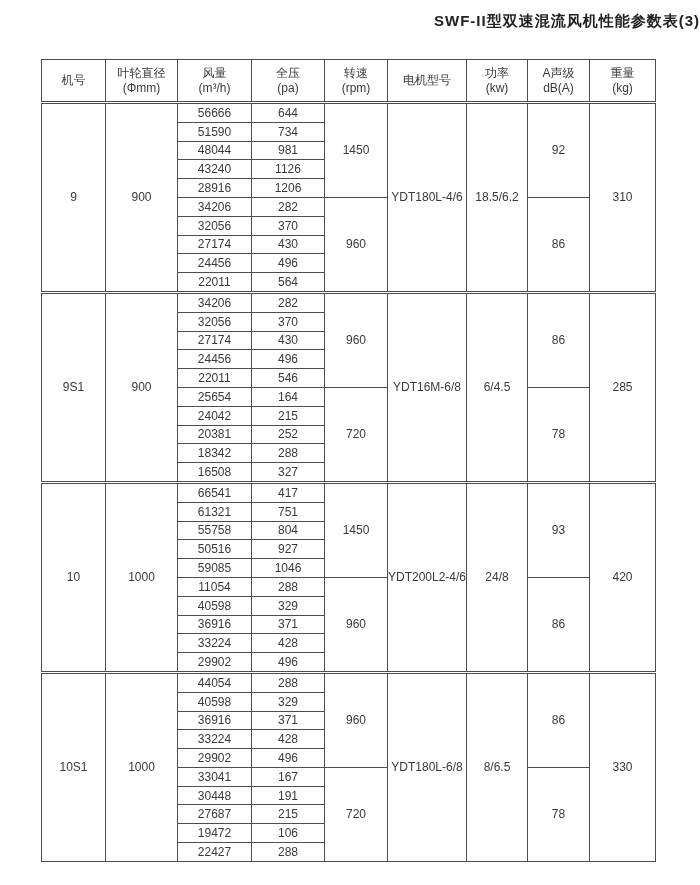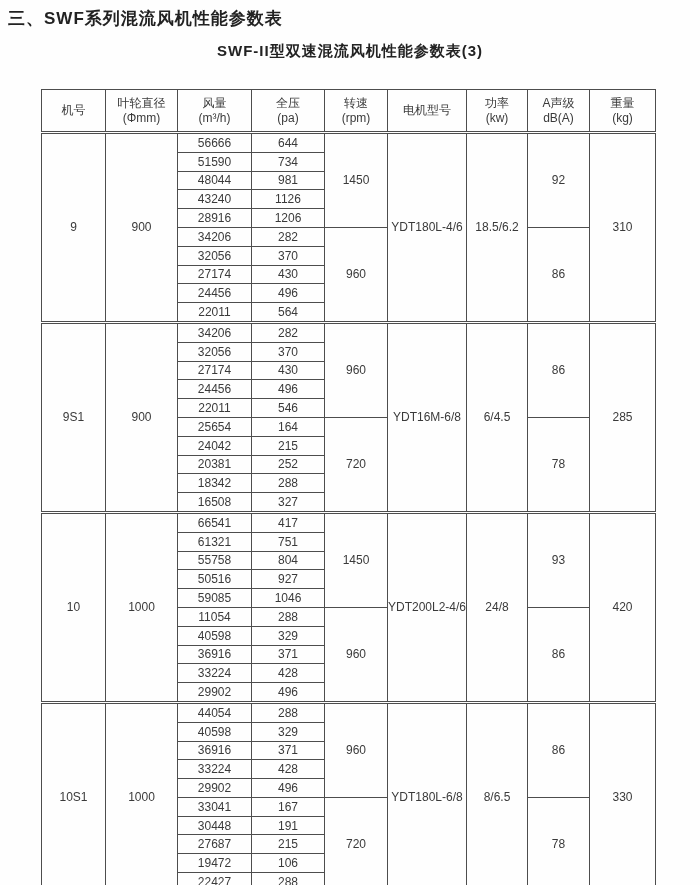--- a/index.html
+++ b/index.html
@@ -22,21 +22,21 @@
     margin: 0;
     padding: 7px 0 0 8px;
     font-size: 17px;
     font-weight: 700;
     letter-spacing: 1px;
     color: #222;
   }
   .doc-subtitle {
     margin: 0;
     padding-top: 12px;
-    text-align: center;
+    text-align: right;
     font-size: 15px;
     font-weight: 700;
     letter-spacing: 1px;
     color: #222;
   }
   .table-wrap {
     margin: 28px 0 0 41px;
   }
   table.spec {
     border-collapse: collapse;
@@ -73,21 +73,20 @@
   .col-speed    { width: 63px; }
   .col-motor    { width: 79px; }
   .col-power    { width: 61px; }
   .col-noise    { width: 62px; }
   .col-weight   { width: 66px; }
 </style>
 </head>
 <body>
 
 <div class="page">
-  <h1 class="doc-title">三、SWF系列混流风机性能参数表</h1>
   <h2 class="doc-subtitle">SWF-II型双速混流风机性能参数表(3)</h2>
 
   <div class="table-wrap">
     <table class="spec">
       <colgroup>
         <col class="col-model">
           <col class="col-diameter">
           <col class="col-flow">
         <col class="col-pressure">
           <col class="col-speed">

